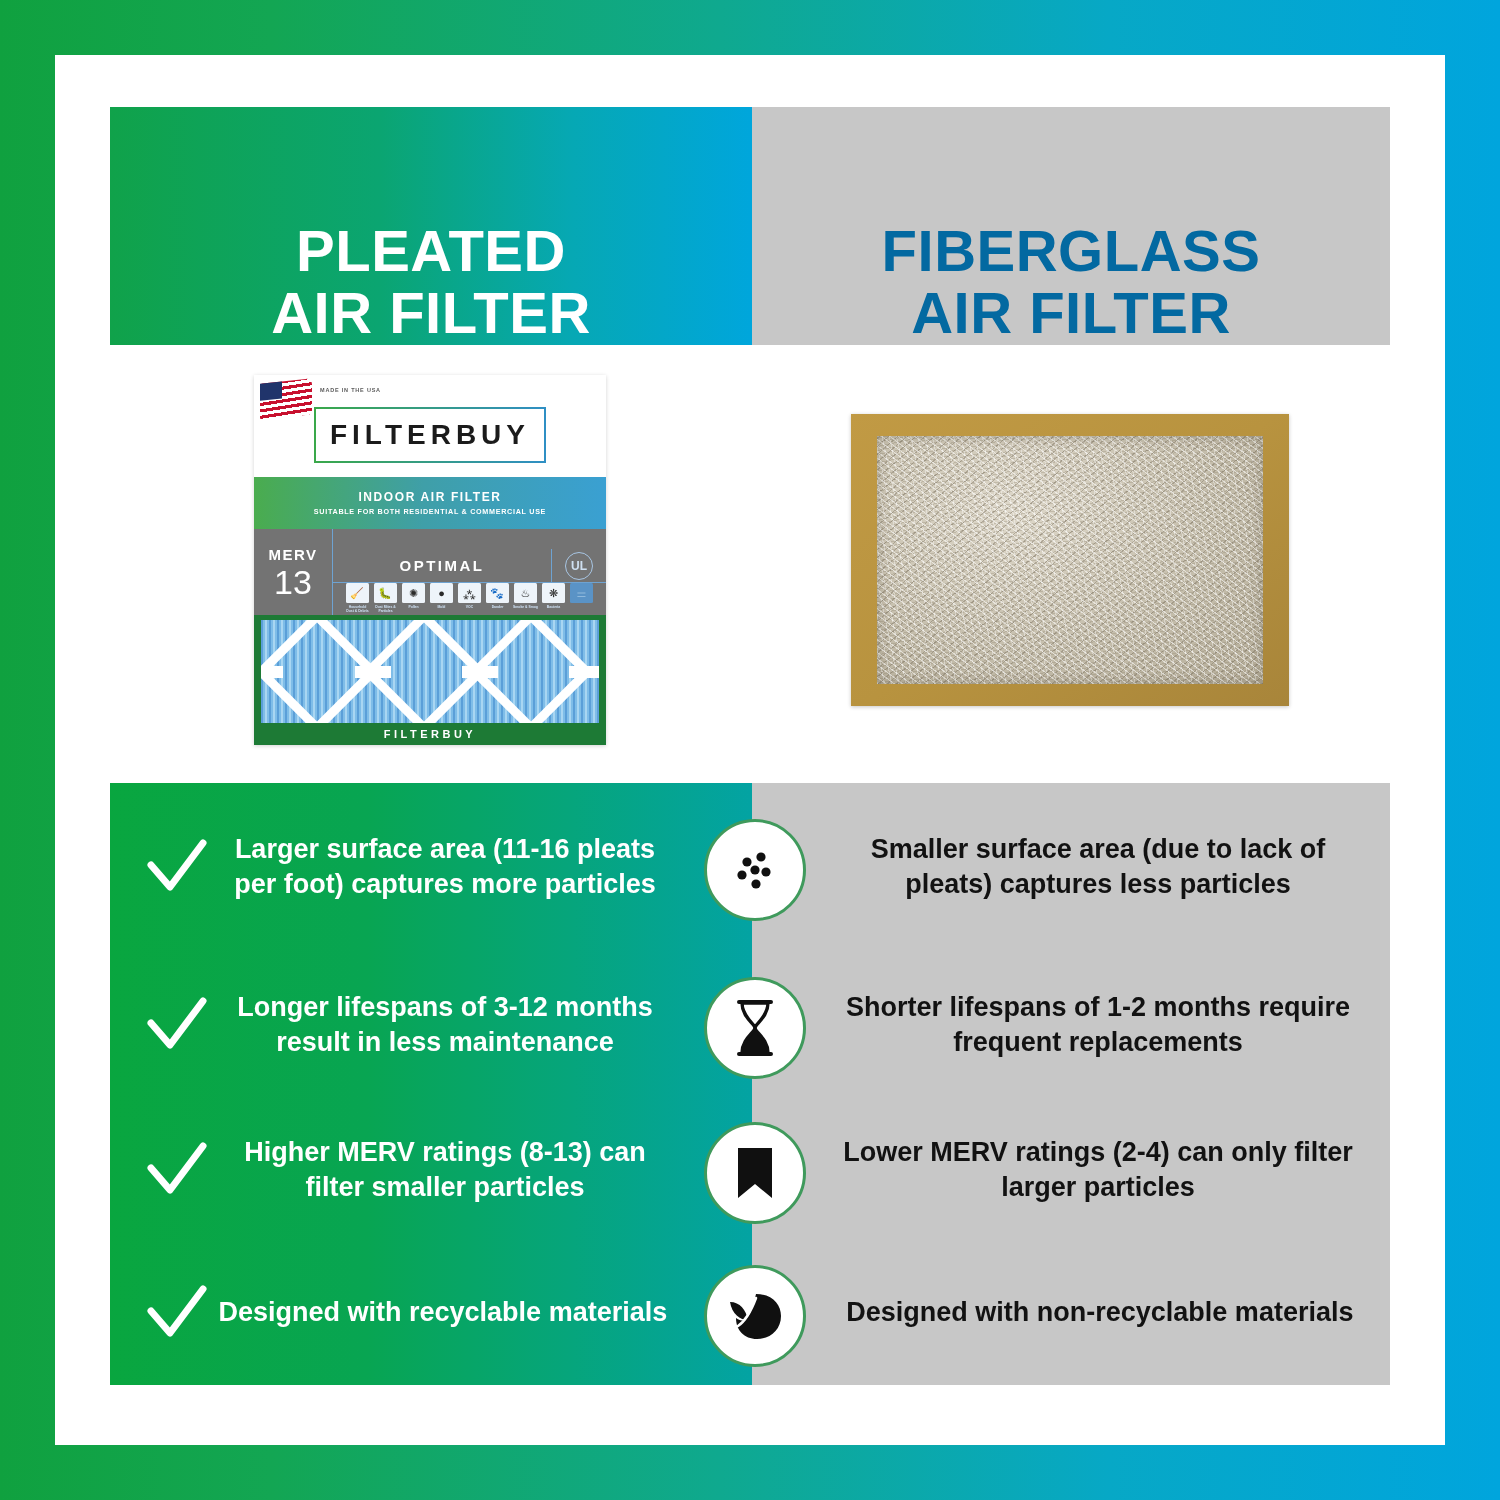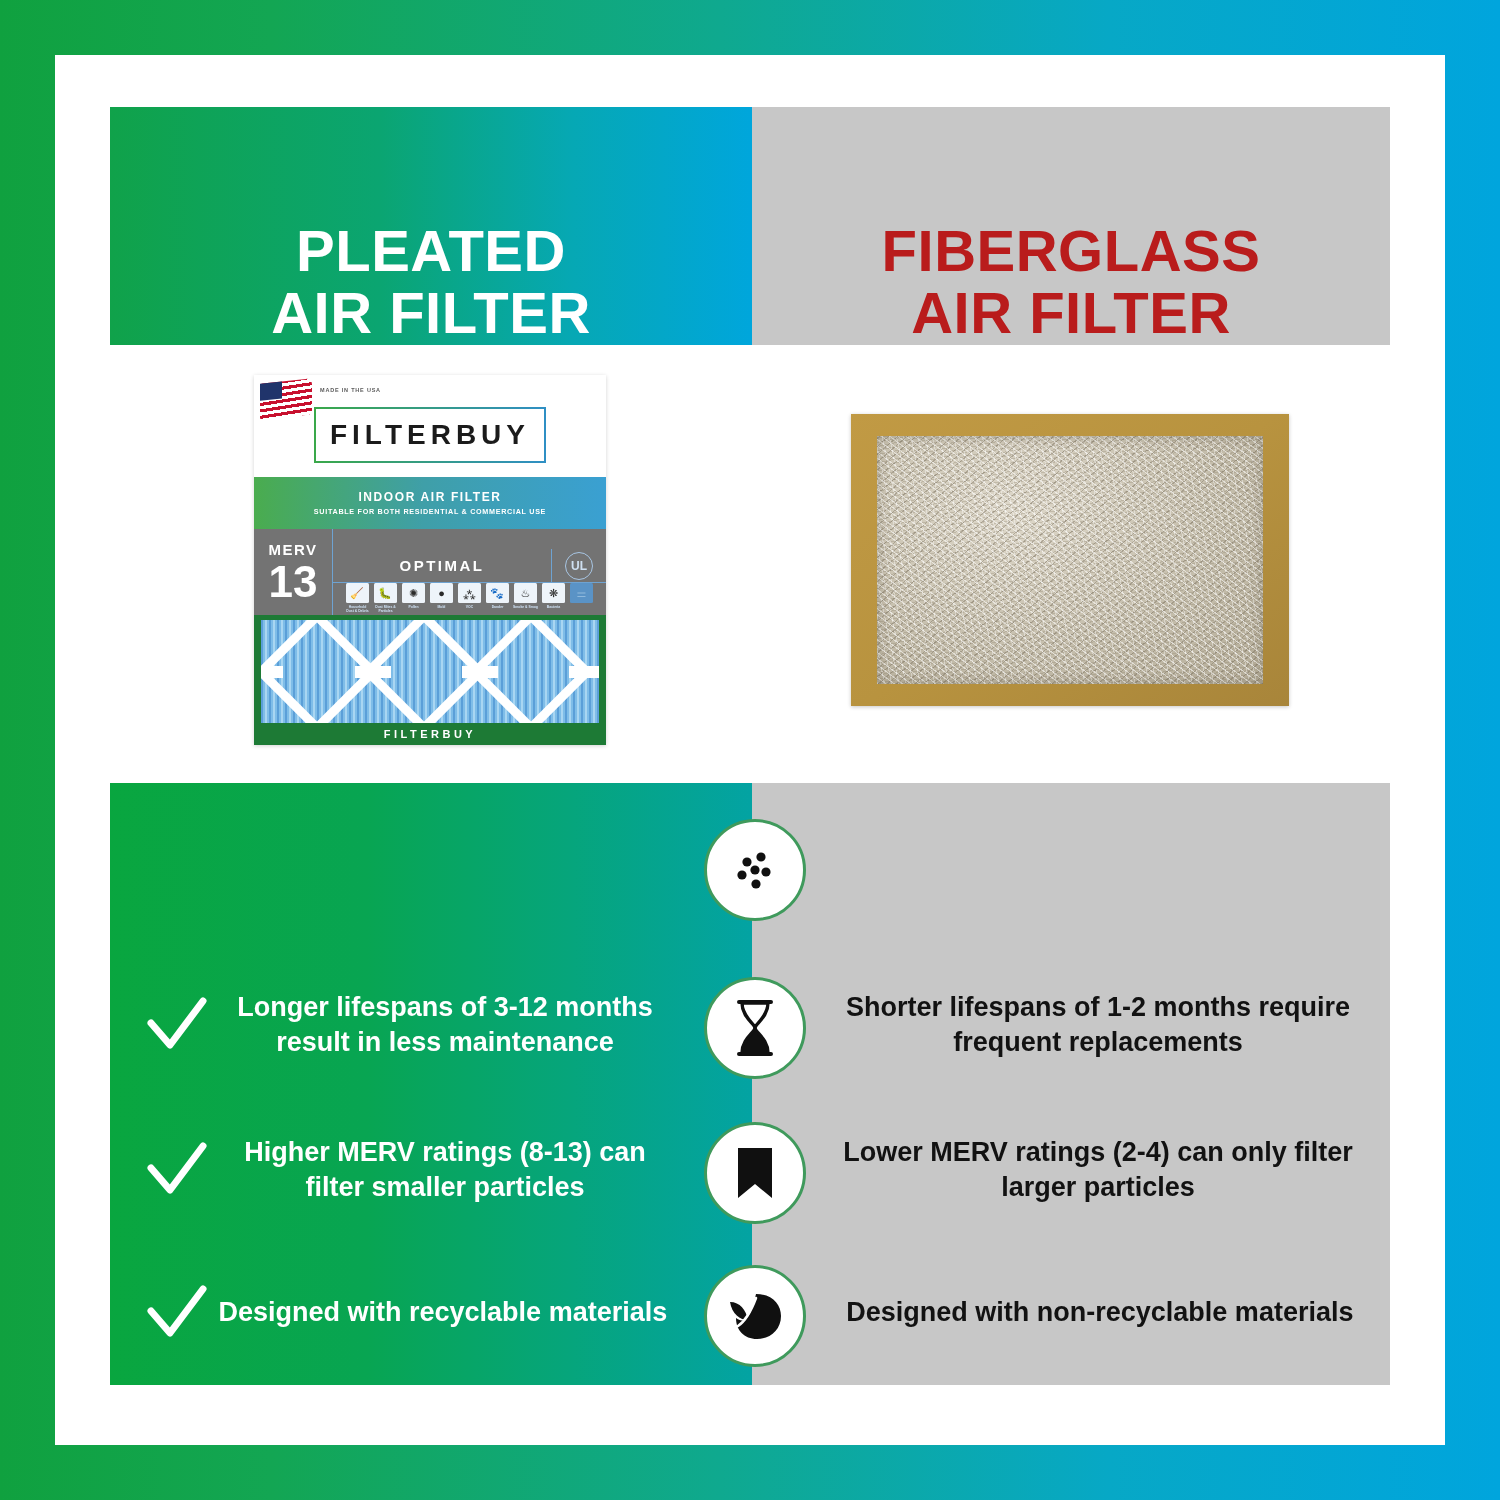--- a/index.html
+++ b/index.html
@@ -51,21 +51,21 @@
     width: 638px;
     background: #c7c7c7;
   }
   .hdr-title {
     font-size: 58px;
     font-weight: 800;
     line-height: 1.08;
     letter-spacing: 0.5px;
   }
   #hdr-left .hdr-title { color: #ffffff; }
-  #hdr-right .hdr-title { color: #b91c1c; margin-top: 16px; }
+  #hdr-right .hdr-title { color: #0369a1; margin-top: 16px; }
 
   
   #product-band {
     position: absolute;
     left: 110px; top: 345px;
     width: 1280px; height: 430px;
     background: #ffffff;
     display: flex;
   }
   .prod-cell {
@@ -149,21 +149,21 @@
   #merv-box {
     width: 78px;
     border-right: 1.5px solid #6ea3d2;
     color: #ffffff;
     display: flex;
     flex-direction: column;
     align-items: center;
     justify-content: center;
   }
   #merv-label { font-size: 15px; font-weight: 700; letter-spacing: 1.5px; }
-  #merv-value { font-size: 44px; font-weight: 700; line-height: 1; margin-top: 2px; }
+  #merv-value { font-size: 34px; font-weight: 400; line-height: 1; margin-top: 2px; }
   #merv-right { flex: 1; display: flex; flex-direction: column; }
   #opt-row { height: 38px; display: flex; border-bottom: 1.5px solid #6ea3d2; margin-top: 20px; }
   #opt-name {
     flex: 1;
     color: #ffffff;
     font-size: 15px;
     font-weight: 700;
     letter-spacing: 2.5px;
     display: flex;
     align-items: center;
@@ -496,20 +496,33 @@
         <div id="fiber-mesh"></div>
       </div>
     </div>
 
   </div>
 
   <div id="compare">
     <div id="bg-left"></div>
     <div id="bg-right"></div>
 
+    <div class="crow" id="row0">
+      <div class="cell-left">
+        <div class="check">
+          <svg width="62" height="60" viewBox="0 0 62 60">
+              <path d="M5 28 L24 50 L57 6" stroke="#ffffff" stroke-width="7" fill="none" stroke-linecap="round" stroke-linejoin="round"></path>
+            </svg>
+        </div>
+        <div class="txt-left">Larger surface area (11-16 pleats per foot) captures more particles</div>
+      </div>
+      <div class="cell-right">
+        <div class="txt-right">Smaller surface area (due to lack of pleats) captures less particles</div>
+      </div>
+    </div>
 
     <div class="crow" id="row1">
       <div class="cell-left">
         <div class="check">
           <svg width="62" height="60" viewBox="0 0 62 60">
               <path d="M5 28 L24 50 L57 6" stroke="#ffffff" stroke-width="7" fill="none" stroke-linecap="round" stroke-linejoin="round"></path>
             </svg>
         </div>
         <div class="txt-left">Longer lifespans of 3-12 months result in less maintenance</div>
       </div>

